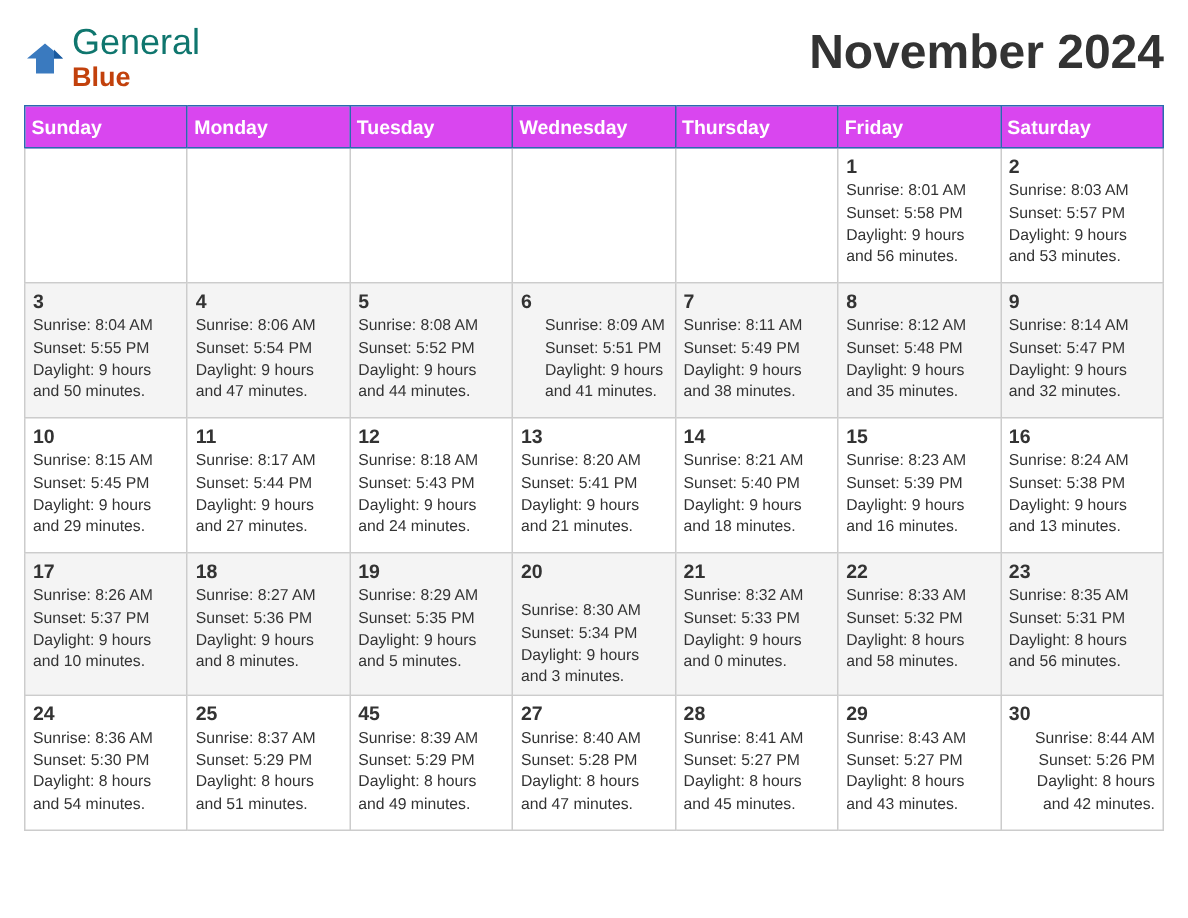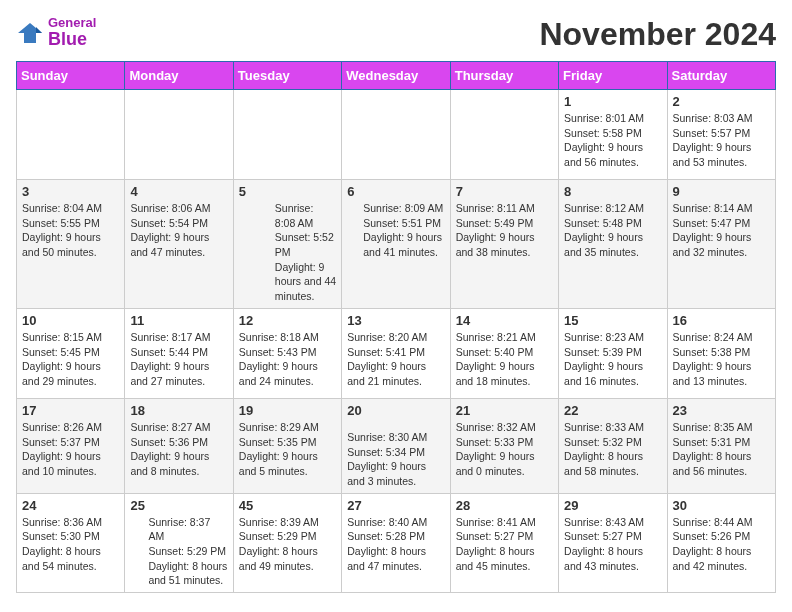--- a/index.html
+++ b/index.html
@@ -20,28 +20,28 @@
       display: flex;
       align-items: center;
       gap: 4px;
     }
     .logo-text {
       display: flex;
       flex-direction: column;
       line-height: 1.1;
     }
     .logo-general {
-      font-size: 13px;
-      font-weight: bold;
-      color: #a21caf;
+      font-size: 24px;
+      font-weight: normal;
+      color: #0f766e;
     }
     .logo-blue {
       font-size: 18px;
       font-weight: bold;
-      color: #a21caf;
+      color: #c2410c;
     }
     .logo-icon {
       width: 28px;
       height: 28px;
     }
     .title-block {
     }
     .month-title {
       font-size: 32px;
       font-weight: bold;
@@ -153,21 +153,21 @@
 Daylight: 9 hours and 50 minutes.</div>
         </td>
         <td>
           <span class="day-number">4</span>
           <div class="day-info" style="white-space: pre-line;">Sunrise: 8:06 AM
 Sunset: 5:54 PM
 Daylight: 9 hours and 47 minutes.</div>
         </td>
         <td>
           <span class="day-number">5</span>
-          <div class="day-info" style="white-space: pre-line; margin-left: 36px;">Sunrise: 8:08 AM
+          <div class="day-info" style="white-space: pre-line;">Sunrise: 8:08 AM
 Sunset: 5:52 PM
 Daylight: 9 hours and 44 minutes.</div>
         </td>
         <td>
           <span class="day-number">6</span>
           <div class="day-info" style="white-space: pre-line; margin-left: 16px;">Sunrise: 8:09 AM
 Sunset: 5:51 PM
 Daylight: 9 hours and 41 minutes.</div>
         </td>
         <td>
@@ -279,21 +279,21 @@
       </tr>
       <tr>
         <td>
           <span class="day-number">24</span>
           <div class="day-info" style="white-space: pre-line;">Sunrise: 8:36 AM
 Sunset: 5:30 PM
 Daylight: 8 hours and 54 minutes.</div>
         </td>
         <td>
           <span class="day-number">25</span>
-          <div class="day-info" style="white-space: pre-line; margin-left: 18px;">Sunrise: 8:37 AM
+          <div class="day-info" style="white-space: pre-line;">Sunrise: 8:37 AM
 Sunset: 5:29 PM
 Daylight: 8 hours and 51 minutes.</div>
         </td>
         <td>
           <span class="day-number">45</span>
           <div class="day-info" style="white-space: pre-line;">Sunrise: 8:39 AM
 Sunset: 5:29 PM
 Daylight: 8 hours and 49 minutes.</div>
         </td>
         <td>
@@ -309,19 +309,19 @@
 Daylight: 8 hours and 45 minutes.</div>
         </td>
         <td>
           <span class="day-number">29</span>
           <div class="day-info" style="white-space: pre-line;">Sunrise: 8:43 AM
 Sunset: 5:27 PM
 Daylight: 8 hours and 43 minutes.</div>
         </td>
         <td>
           <span class="day-number">30</span>
-          <div class="day-info" style="white-space: pre-line;">Sunrise: 8:44 AM
+          <div class="day-info" style="white-space: pre-line; text-align: right;">Sunrise: 8:44 AM
 Sunset: 5:26 PM
 Daylight: 8 hours and 42 minutes.</div>
         </td>
       </tr>
     </tbody>
 </table>
 
 </body></html>

